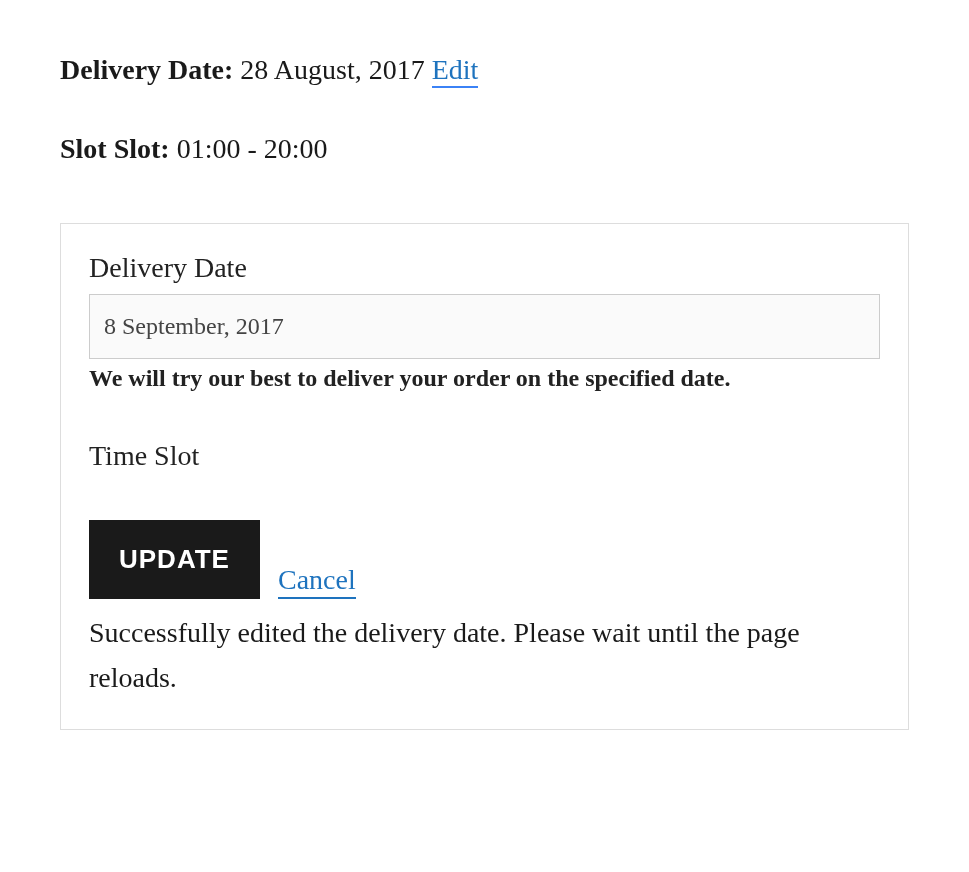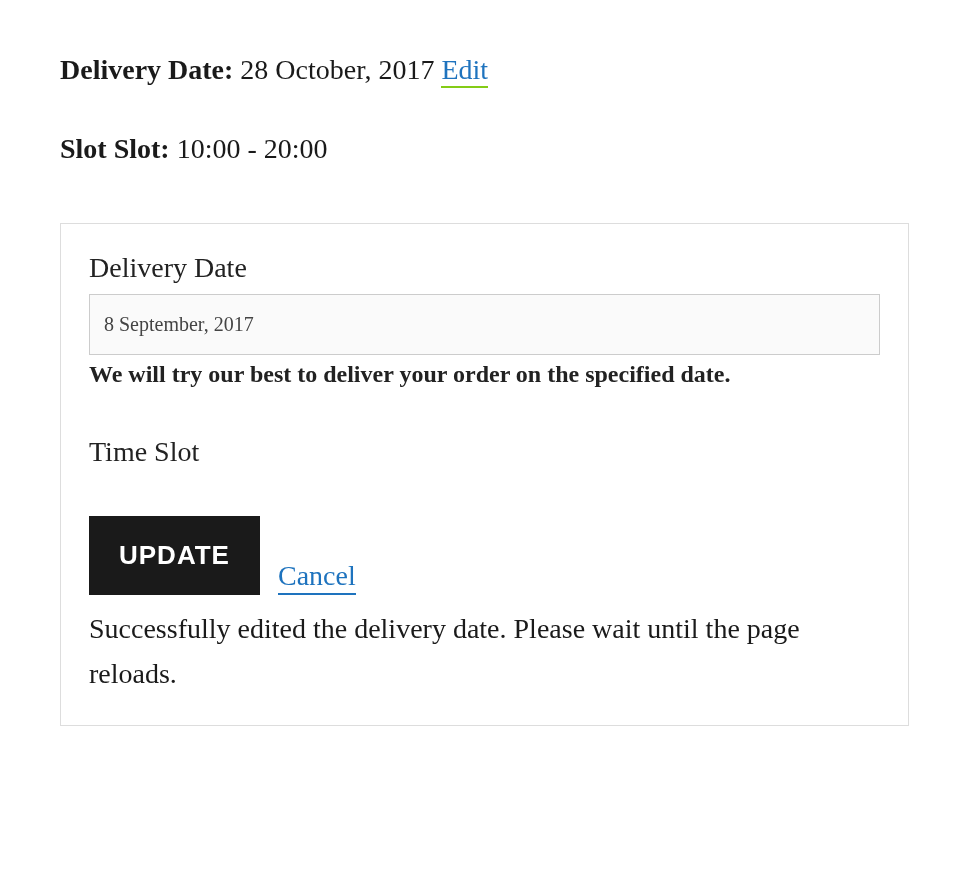--- a/index.html
+++ b/index.html
@@ -18,37 +18,37 @@
       font-size: 28px;
       margin-bottom: 40px;
       line-height: 1.4;
     }
     .info-row strong {
       font-weight: bold;
     }
     .edit-link {
       color: #1e73be;
       text-decoration: none;
-      border-bottom: 2px solid #84cc16;
+      border-bottom: 2px solid #3b82f6;
       padding-bottom: 1px;
     }
     .form-box {
       border: 1px solid #ddd;
       padding: 28px;
       margin-top: 55px;
     }
     .form-label {
       font-size: 28px;
       color: #222;
       margin-bottom: 10px;
       display: block;
     }
     .date-input {
       width: 100%;
-      font-size: 20px;
+      font-size: 24px;
       font-family: Georgia, "Times New Roman", serif;
       padding: 18px 14px;
       border: 1px solid #ccc;
       background: #fafafa;
       color: #444;
       margin-bottom: 6px;
     }
     .helper-text {
       font-size: 24px;
       color: #222;
@@ -126,27 +126,27 @@
       font-weight: normal;
       line-height: 1.6;
       color: #1a1a1a;
     }
   </style>
 </head>
 <body>
 
 <div class="info-row">
   <strong>Delivery Date:</strong>
-  <span>28 October, 2017</span>
+  <span>28 August, 2017</span>
   <a href="#" class="edit-link">Edit</a>
 </div>
 
 <div class="info-row">
   <strong>Slot Slot:</strong>
-  <span>10:00 - 20:00</span>
+  <span>01:00 - 20:00</span>
 </div>
 
 <div class="form-box">
   <label class="form-label">Delivery Date</label>
   <input type="text" class="date-input" value="8 September, 2017" style="">
   <div class="helper-text">We will try our best to deliver your order on the specified date.</div>
 
   <div class="timeslot-row">
     <span class="timeslot-label">Time Slot</span>
   </div>

